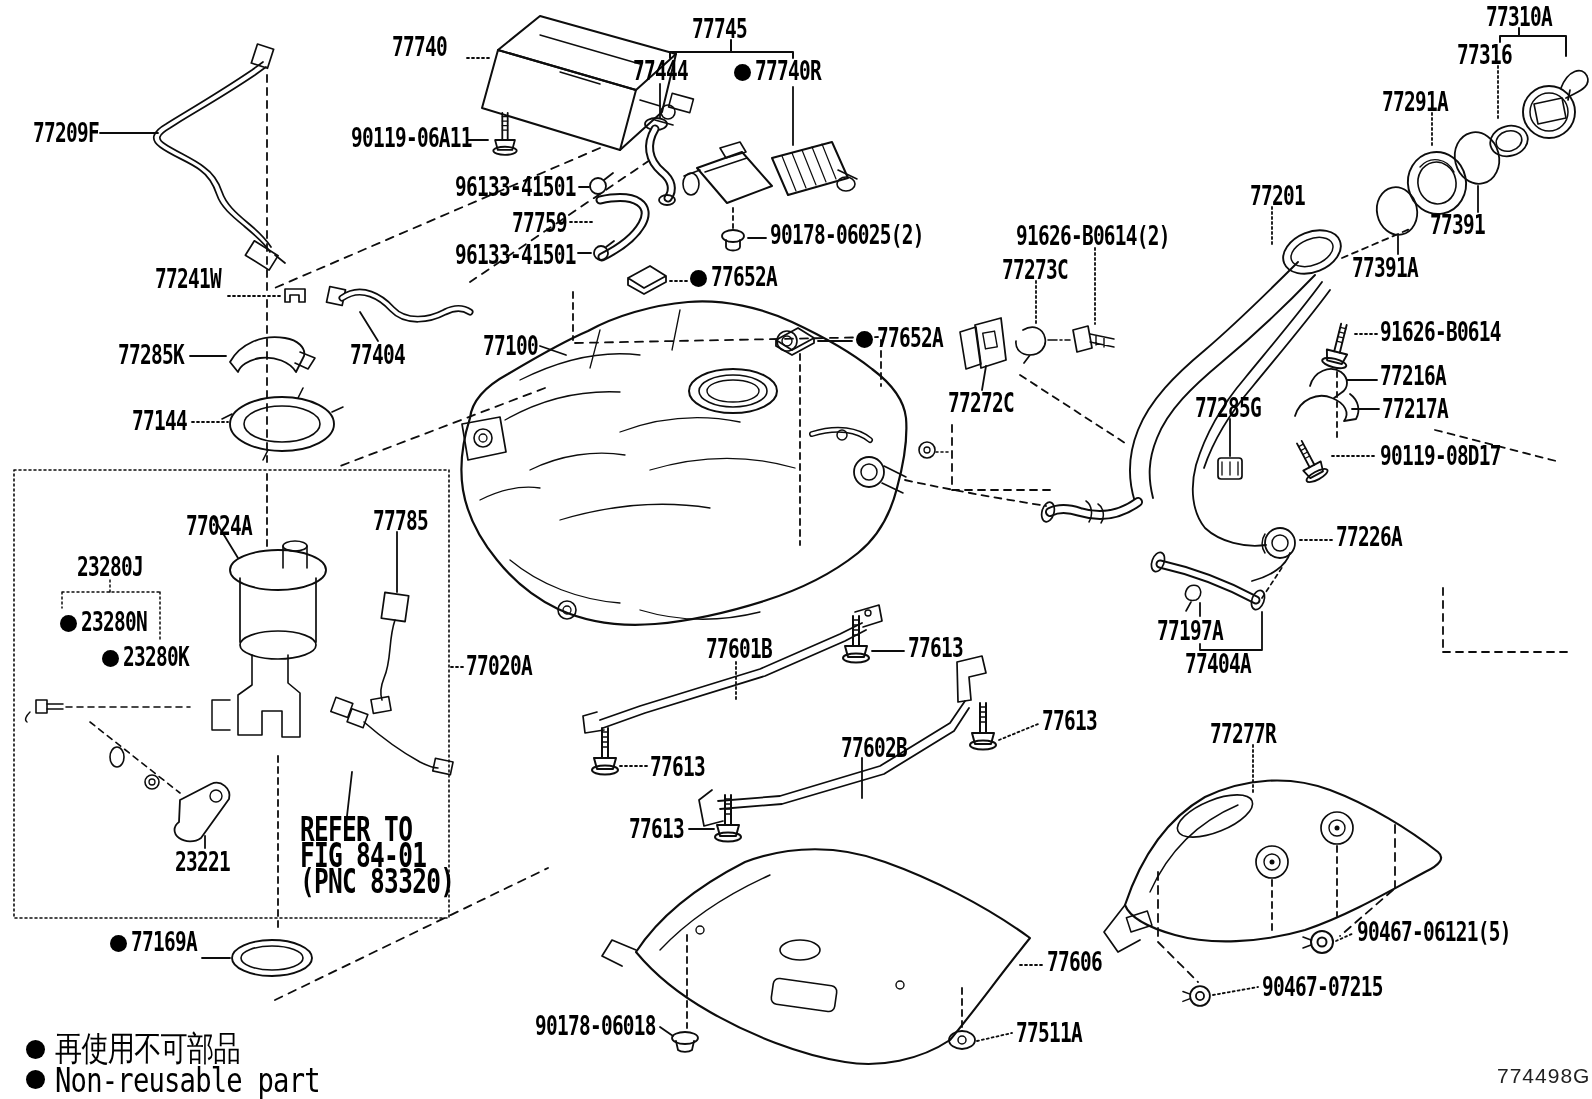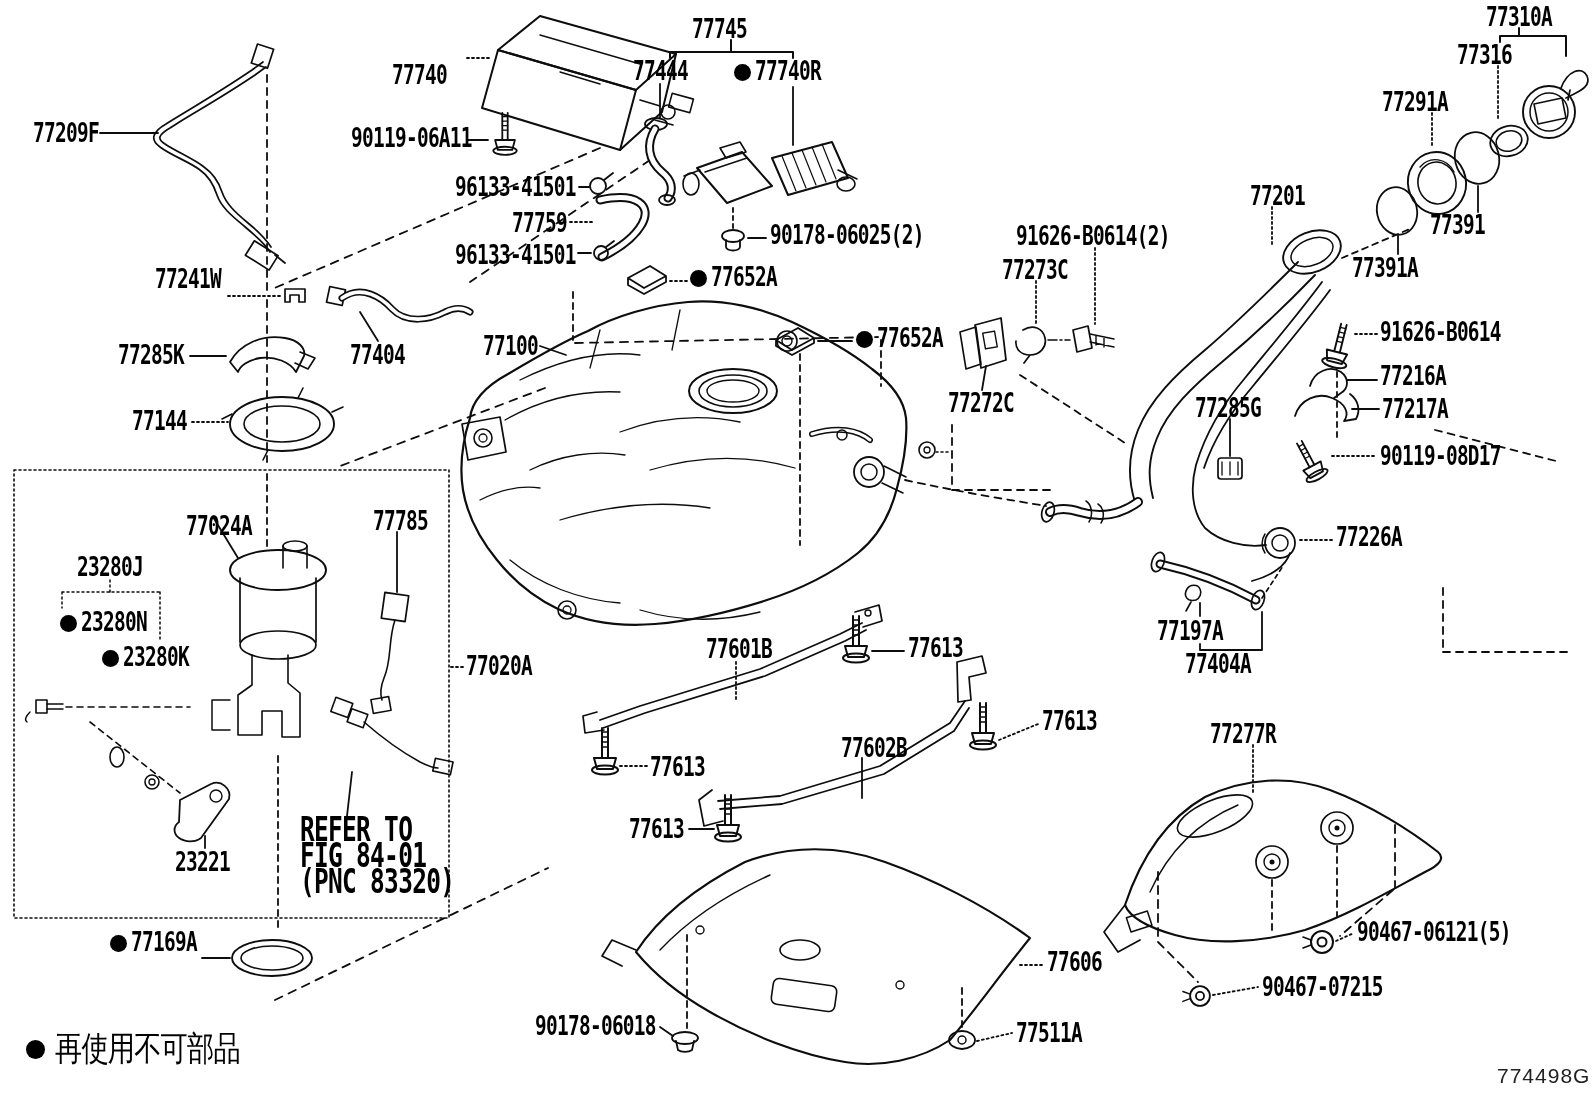--- a/index.html
+++ b/index.html
@@ -332,21 +332,21 @@
       <path d="M1420,167 A21,23 0 0 1 1454,172" stroke-width="1.4"></path>
       <ellipse cx="1397" cy="211" rx="20" ry="24" transform="rotate(-12 1397 211)" stroke-width="1.8"></ellipse>
       <path d="M1398,236 V254" stroke-width="1.8"></path>
       <path d="M1342,258 L1412,228" stroke-dasharray="6,5" stroke-width="1.8"></path>
     </g>
 
   </svg>
 
   <div>
       <div class="part-label" style="left: 33px; top: 122px;"><span class="lt">77209F</span></div>
-      <div class="part-label" style="left: 392px; top: 64px;"><span class="lt">77740</span></div>
+      <div class="part-label" style="left: 392px; top: 36px;"><span class="lt">77740</span></div>
       <div class="part-label" style="left: 351px; top: 127px;"><span class="lt">90119-06A11</span></div>
       <div class="part-label" style="left: 455px; top: 176px;"><span class="lt">96133-41501</span></div>
       <div class="part-label" style="left: 512px; top: 212px;"><span class="lt">77759</span></div>
       <div class="part-label" style="left: 455px; top: 244px;"><span class="lt">96133-41501</span></div>
       <div class="part-label" style="left: 155px; top: 268px;"><span class="lt">77241W</span></div>
       <div class="part-label" style="left: 118px; top: 344px;"><span class="lt">77285K</span></div>
       <div class="part-label" style="left: 132px; top: 410px;"><span class="lt">77144</span></div>
       <div class="part-label" style="left: 350px; top: 344px;"><span class="lt">77404</span></div>
       <div class="part-label" style="left: 483px; top: 335px;"><span class="lt">77100</span></div>
       <div class="part-label" style="left: 692px; top: 18px;"><span class="lt">77745</span></div>
@@ -397,17 +397,20 @@
   <div class="note-block">
     <div><span class="lt">REFER TO</span></div>
     <div><span class="lt">FIG 84-01</span></div>
     <div><span class="lt">(PNC 83320)</span></div>
   </div>
 
   <div class="legend">
     <div class="legend-row">
       <span class="bdot"></span><span class="lt">再使用不可部品</span>
     </div>
+    <div class="legend-row">
+      <span class="bdot"></span><span class="lt">Non-reusable part</span>
+    </div>
   </div>
 
   <div class="diagram-code">774498G</div>
 
 </div>
 
 </body></html>

